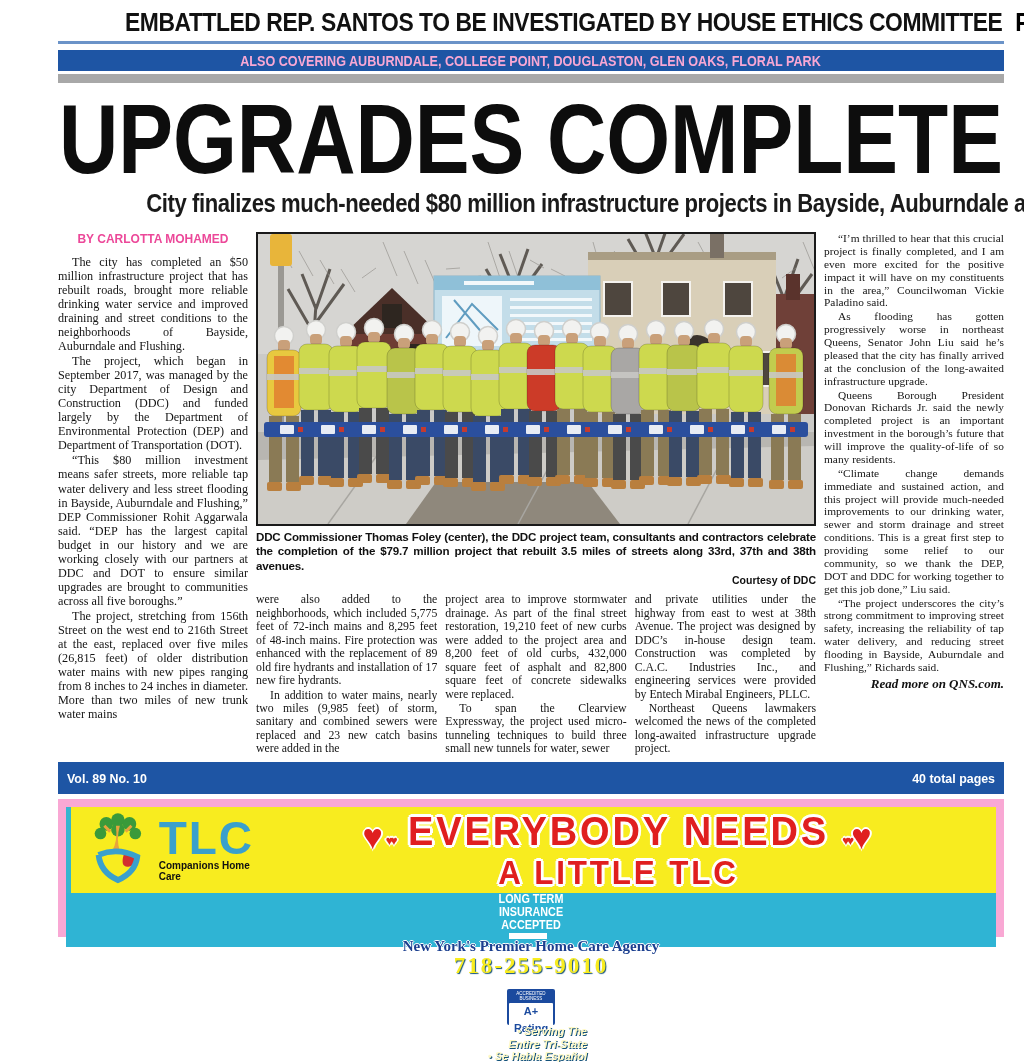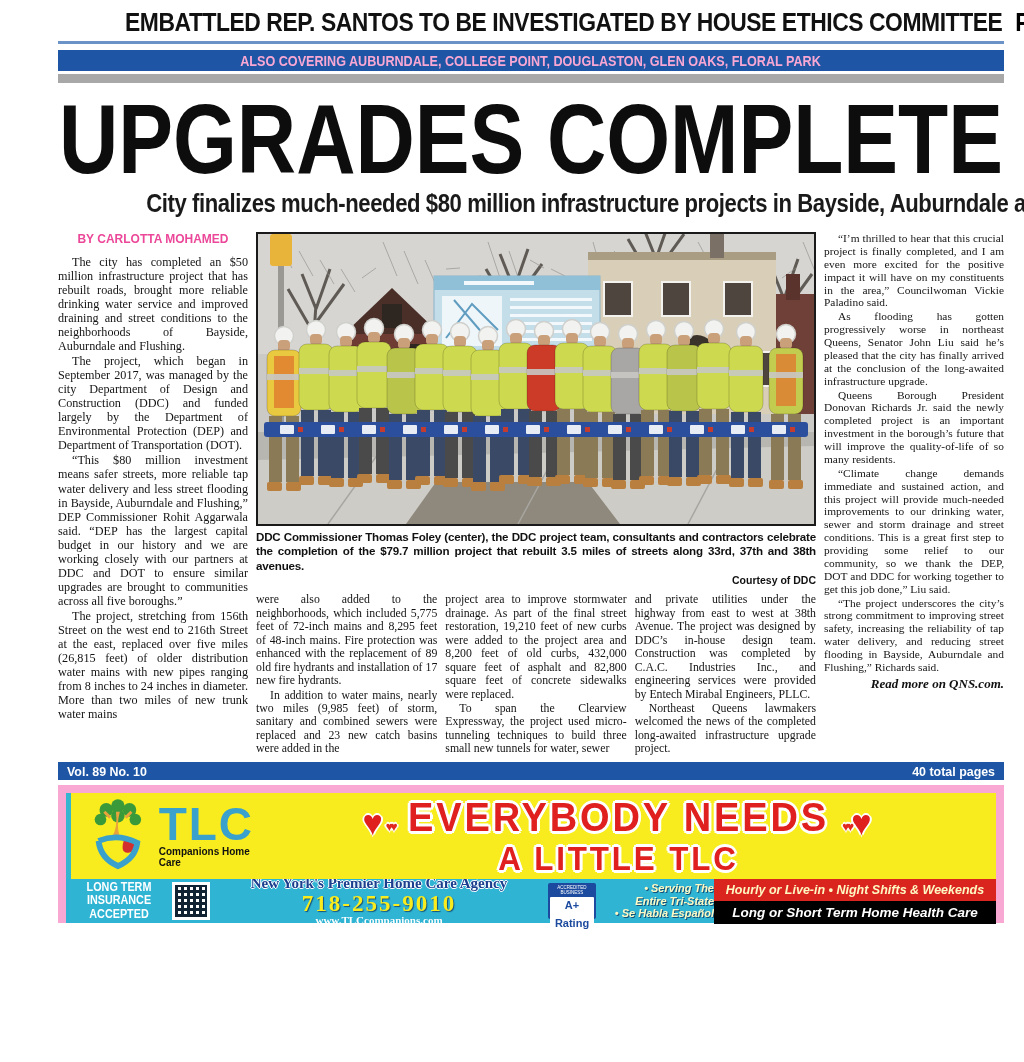--- a/index.html
+++ b/index.html
@@ -58,21 +58,21 @@
     font-size:13px; text-align:right; margin-top:2px; color:#111; }
 
   .photo-frame { width:560px; height:294px; border:2px solid #1a1a1a; background:#c9c8c6; }
   .caption { margin-top:4px; font-size:11.6px; font-weight:bold; line-height:1.25;
     letter-spacing:-.2px; color:#111; text-align:justify; }
   .credit { text-align:right; font-size:10.5px; font-weight:bold; color:#111; margin-top:1px; }
   .cols3 { display:flex; gap:8px; margin-top:7px; height:186px; overflow:hidden; }
   .cols3 .c { flex:1; overflow:hidden; }
 
   
-  .vol-bar { margin-top:8px; height:18px; background:#1e55a4; color:#fff; display:flex;
+  .vol-bar { margin-top:8px; height:32px; background:#1e55a4; color:#fff; display:flex;
     justify-content:space-between; align-items:center; padding:0 9px; }
   .vol-bar span { font-size:13.5px; font-weight:bold; transform:scaleX(.92); }
   .vol-bar .l { transform-origin:left center; }
   .vol-bar .r { transform-origin:right center; }
 
   
   .ad { margin-top:5px; border:8px solid #f9a8d4; height:138px; }
   .ad-top { height:86px; background:#f8ec1f; border-left:5px solid #35b5cf;
     display:flex; align-items:center; position:relative; }
   .ad-logo { width:200px; display:flex; align-items:center; padding-left:14px; }
@@ -82,21 +82,21 @@
   .ad-head { flex:1; text-align:center; padding-right:30px; }
   .ad-head-line { color:#e01f1f; font-weight:bold; white-space:nowrap;
     text-shadow:-3px 0 0 #fff,3px 0 0 #fff,0 -3px 0 #fff,0 3px 0 #fff,
       -2px -2px 0 #fff,2px 2px 0 #fff,-2px 2px 0 #fff,2px -2px 0 #fff; }
   .ad-head-line1 { font-size:40px; letter-spacing:3px; transform:scaleX(.95); }
   .ad-head-line2 { font-size:33px; letter-spacing:3px; margin-top:-4px; transform:scaleX(.95); }
   .heart { color:#e01f1f; text-shadow:-2px 0 0 #fff,2px 0 0 #fff,0 -2px 0 #fff,0 2px 0 #fff; }
   .heart-big { font-size:36px; vertical-align:-4px; }
   .heart-trail { font-size:13px; letter-spacing:-3px; opacity:.95; }
 
-  .ad-bottom { height:44px; background:#2fb4d4; display:flex; align-items:center; }
+  .ad-bottom { height:54px; background:#2fb4d4; display:flex; align-items:center;flex-direction:column; }
   .ad-ins { width:106px; text-align:center; color:#fff; font-weight:bold; font-size:12px;
     line-height:1.1; transform:scaleX(.9); }
   .ad-qr { width:38px; height:38px; background:#fff; border:3px solid #fff; margin-right:6px;
     background-image:
       repeating-linear-gradient(0deg,#123 0 3px,transparent 3px 6px),
       repeating-linear-gradient(90deg,#123 0 3px,#fff 3px 6px); }
   .ad-agency { flex:1; text-align:center; line-height:1.05;font-family:Liberation Serif, serif; }
   .ad-agency-line { color:#1b3f8f; font-weight:bold; font-size:15px;
     text-shadow:-1px 0 #fff,1px 0 #fff,0 -1px #fff,0 1px #fff; }
   .ad-phone { color:#f8ec1f; font-weight:bold; font-size:23px; letter-spacing:2px;

